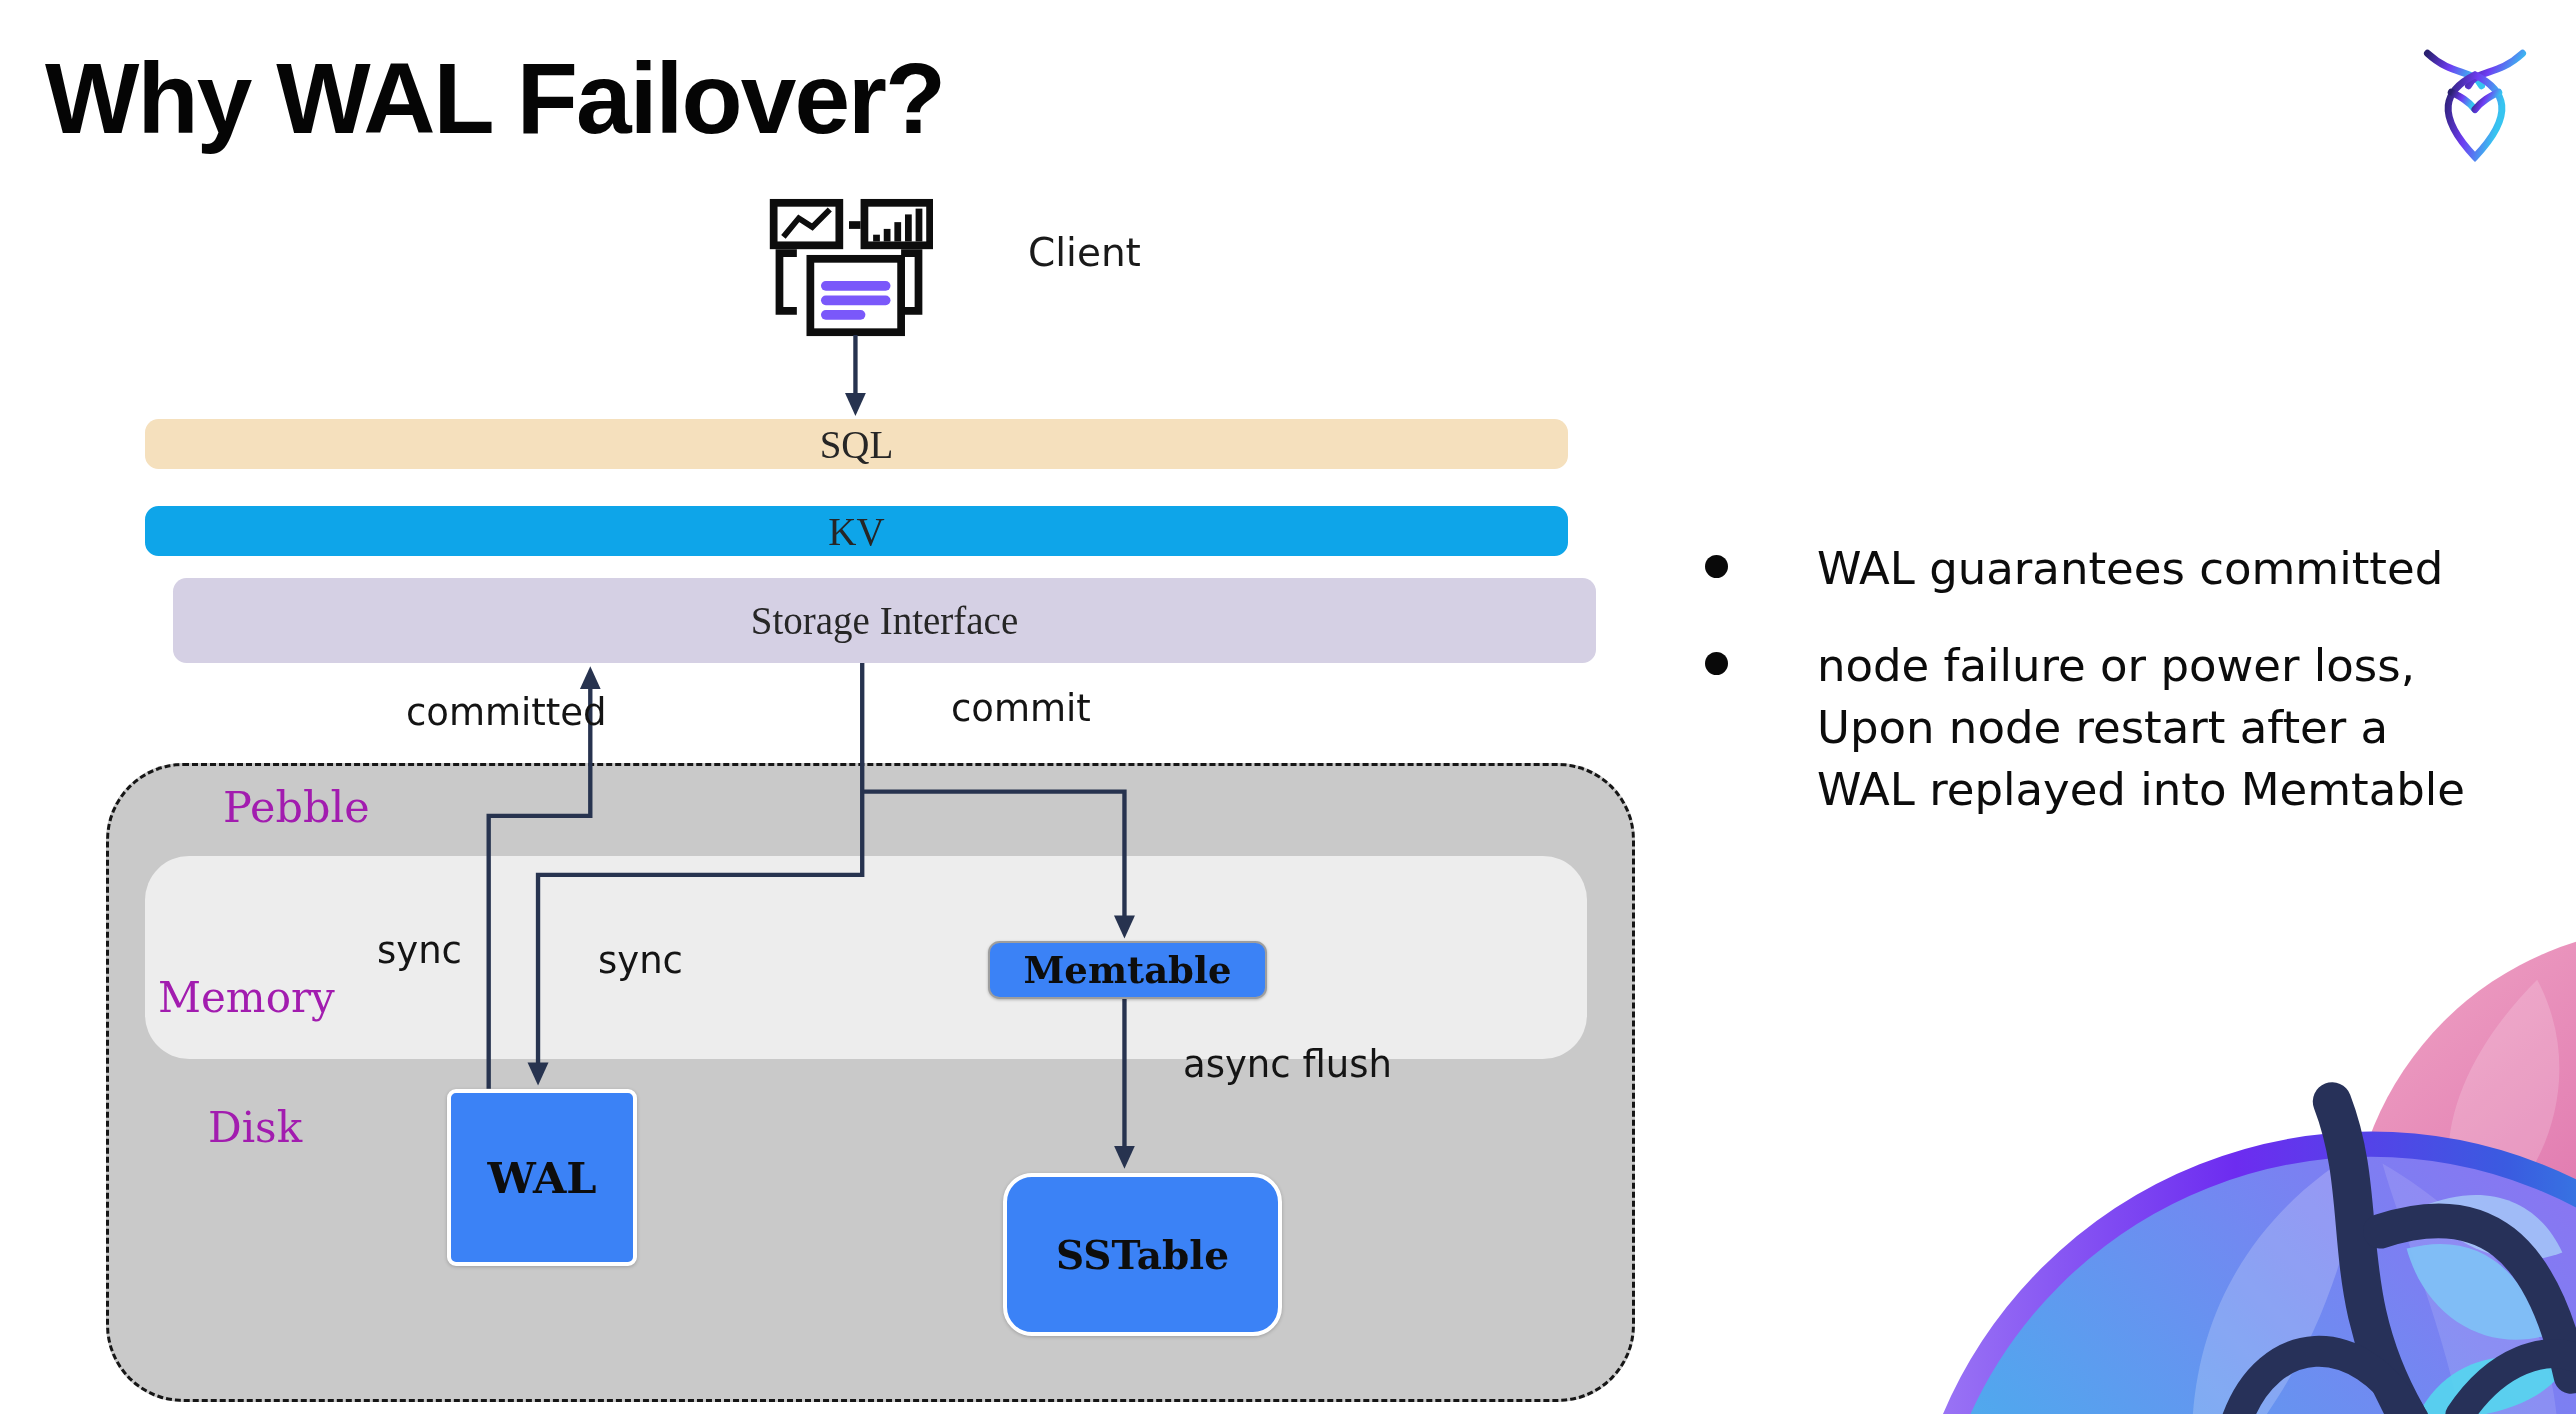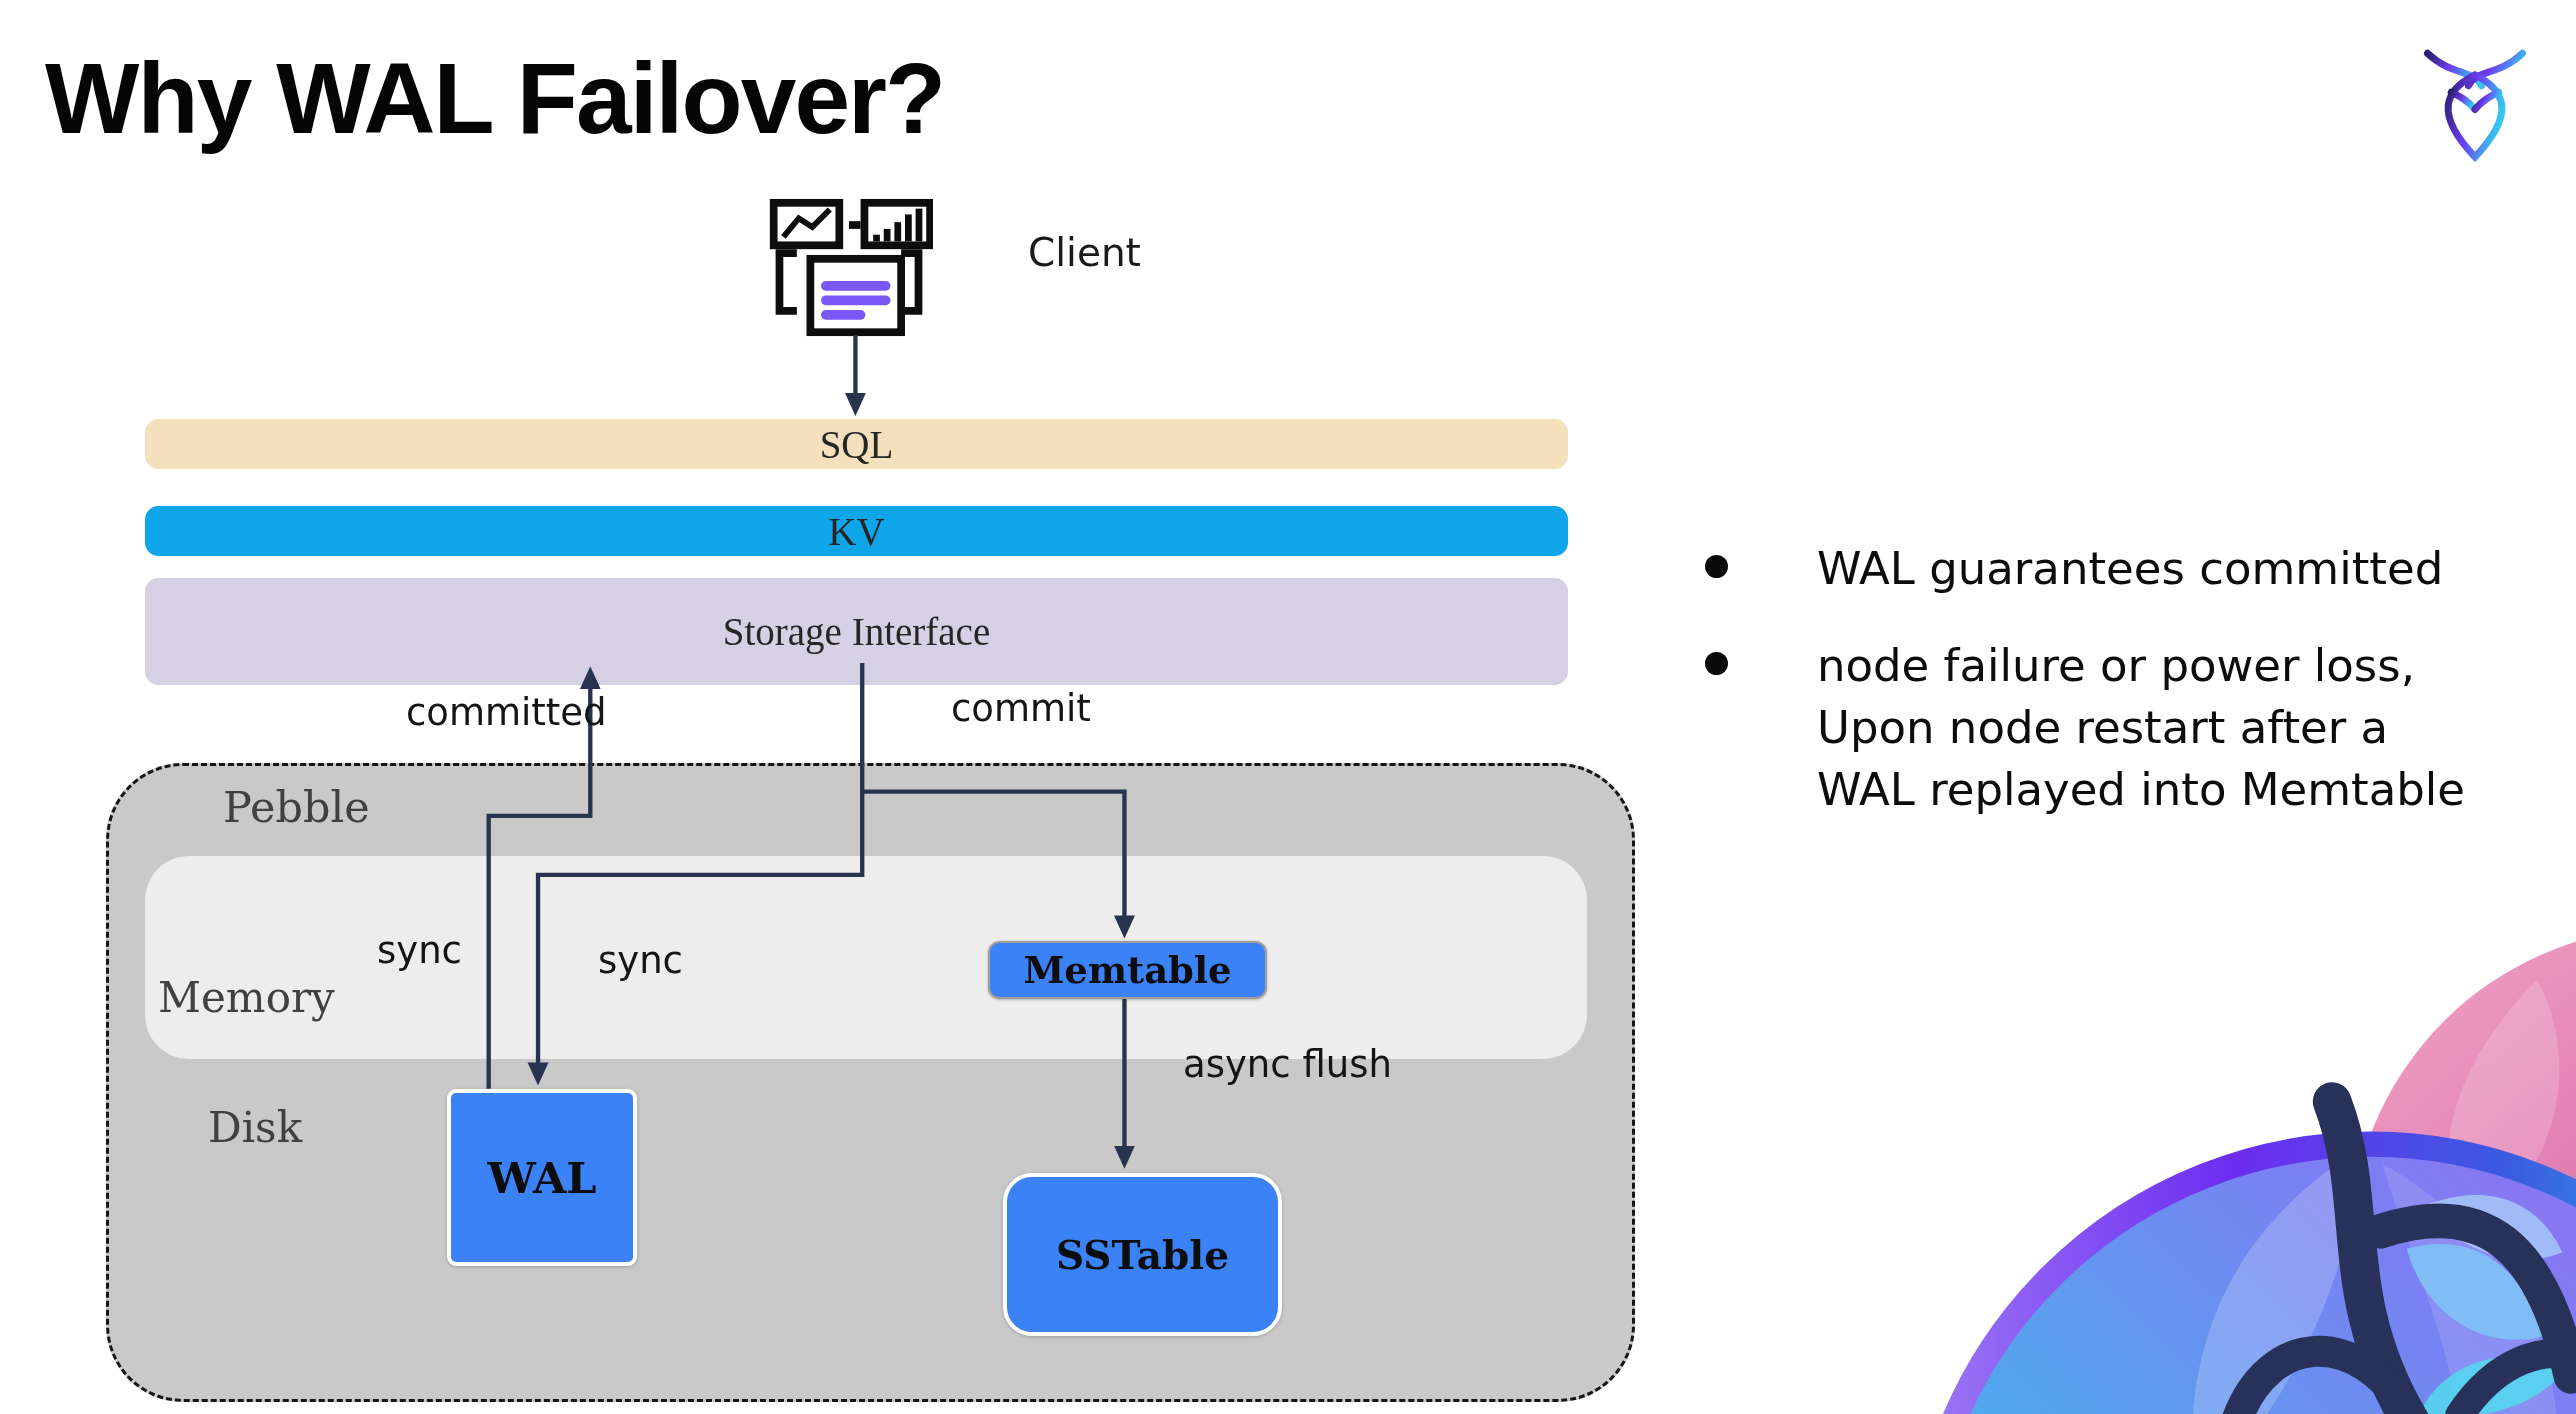--- a/index.html
+++ b/index.html
@@ -12,27 +12,27 @@
   .logo{position:absolute;left:2421px;top:41px;width:108px;height:124px;}
   
   .client-icon{position:absolute;left:764px;top:198px;width:169px;height:140px;}
   .client-label{position:absolute;left:1028px;top:230px;font-size:39px;color:#1a1a1a;}
   
   .bar{position:absolute;left:145px;width:1423px;border-radius:13.5px;display:flex;
        align-items:center;justify-content:center;font-family:Liberation Serif, serif;
        font-size:39px;color:#262626;}
   .bar-sql{top:419px;height:50px;background:#f5e0bd;}
   .bar-kv{top:506px;height:50px;background:#0ea5e9;}
-  .bar-storage{top:578px;height:107px;background:#d5d0e4;}
+  .bar-storage{top:578px;height:85px;background:#d5d0e4;margin-left:28px;}
   
   .pebble{position:absolute;left:106px;top:763px;width:1529px;height:639px;background:#c9c9c9;
           border:3.9px dashed #161616;border-radius:77px;box-sizing:border-box;}
   .memory{position:absolute;left:145px;top:856px;width:1442px;height:203px;background:#ededed;
           border-radius:44px;}
-  .region-label{position:absolute;font-family:"DejaVu Serif", serif;color:#404040;}
+  .region-label{position:absolute;font-family:"DejaVu Serif", serif;color:#a21caf;}
   .lbl-pebble{left:223px;top:782px;font-size:43px;}
   .lbl-memory{left:158px;top:973px;font-size:42px;}
   .lbl-disk{left:208px;top:1103px;font-size:42px;}
   
   .connectors{position:absolute;left:0;top:0;width:2576px;height:1415px;pointer-events:none;}
   
   .node{position:absolute;display:flex;align-items:center;justify-content:center;
         background:#3b82f6;font-family:"DejaVu Serif", serif;font-weight:bold;color:#0d0d0d;}
   .node-memtable{left:988px;top:941px;width:275px;height:54px;border:2.9px solid #9e9e9e;
         border-radius:11.6px;font-size:37px;box-shadow:0 1px 2.9px rgba(0,0,0,.25);}

